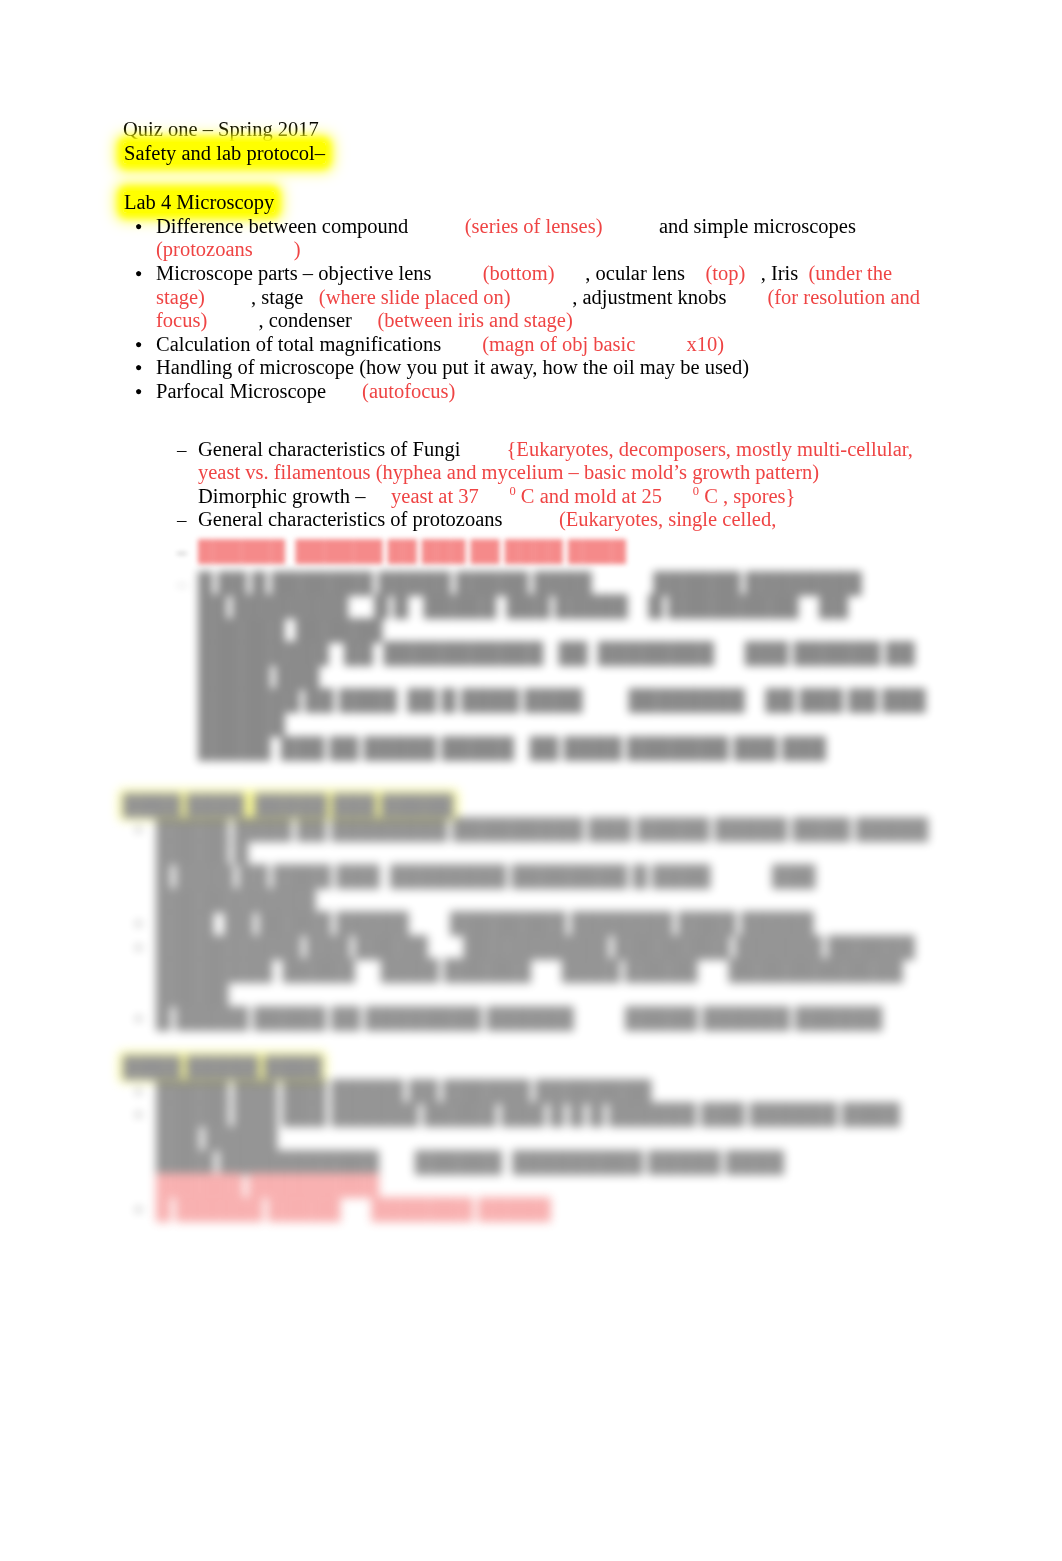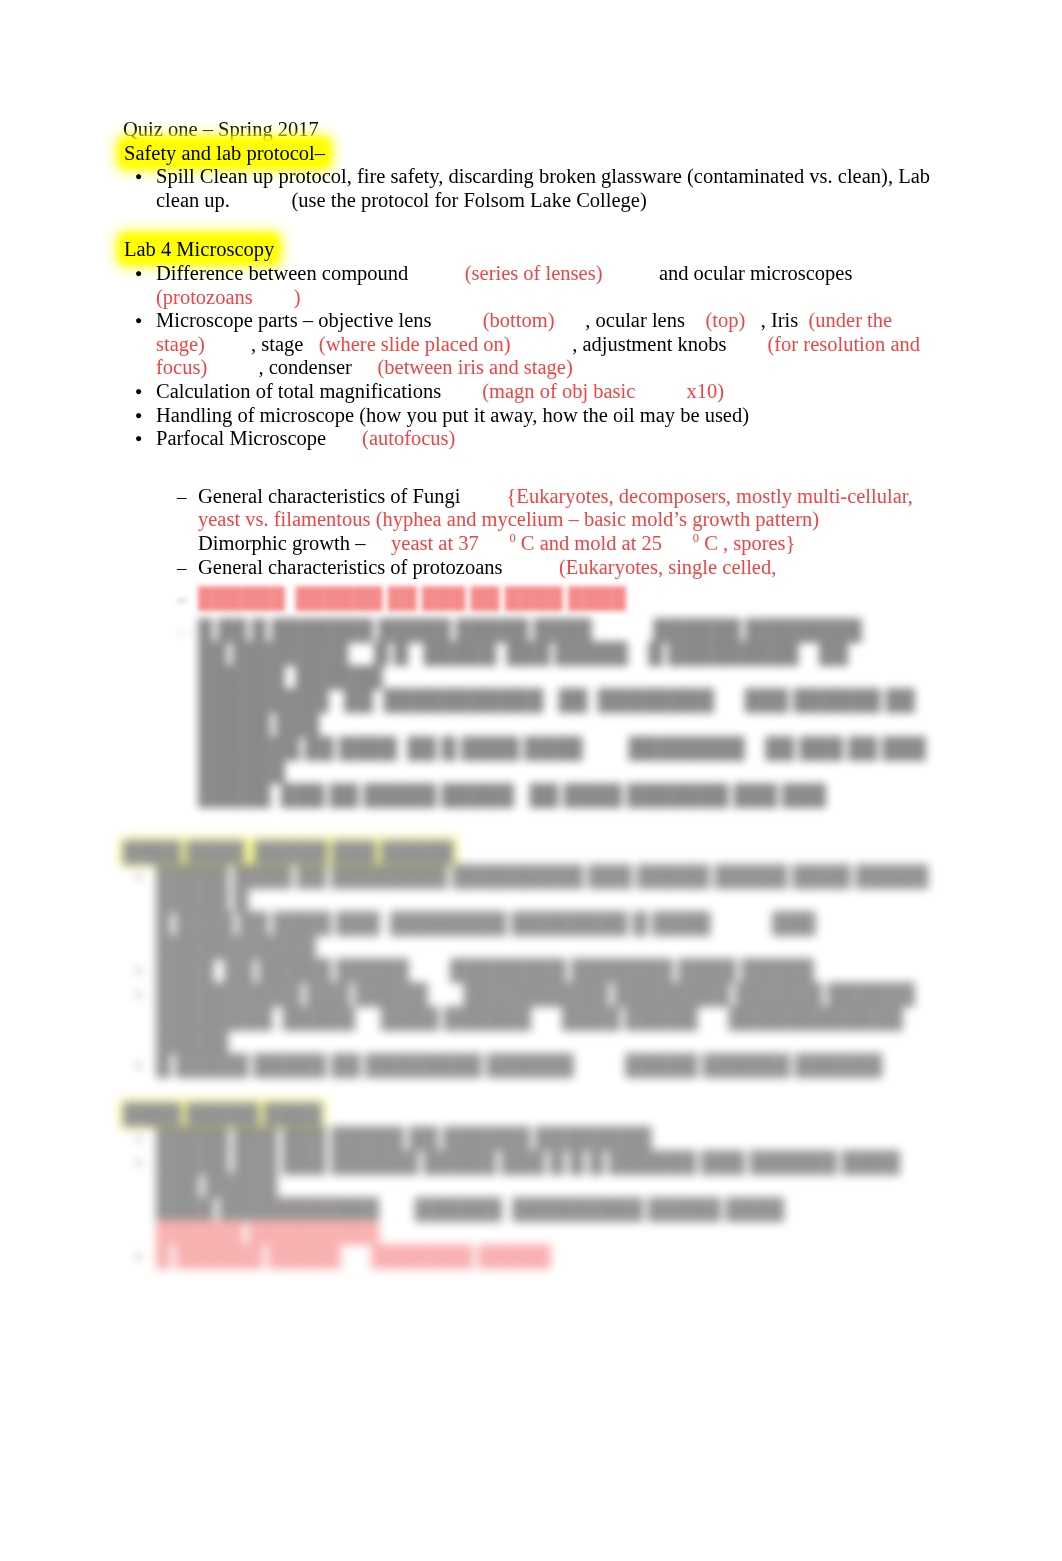--- a/index.html
+++ b/index.html
@@ -112,30 +112,27 @@
 </head>
 <body>
 
 <div class="page">
   <div class="doc">
 
     <div class="line">Quiz one – Spring 2017</div>
 
     <div class="heading"><span class="hl">Safety and lab protocol–</span></div>
 
-    <ul class="bullets">
-      <li><span>Spill Clean up protocol, fire safety, discarding broken glassware (contaminated vs. clean), Lab clean up.</span><span>            </span><span>(use the protocol for Folsom Lake College)</span></li>
-    </ul>
 
     <div class="gap-md"></div>
 
     <div class="heading"><span class="hl">Lab 4 Microscopy</span></div>
 
     <ul class="bullets">
-      <li><span>Difference between compound</span><span>           </span><span class="red">(series of lenses)</span><span>           </span><span>and ocular microscopes</span><span>    </span><span class="red">(protozoans</span><span>        </span><span class="red">)</span></li>
+      <li><span>Difference between compound</span><span>           </span><span class="red">(series of lenses)</span><span>           </span><span>and simple microscopes</span><span>    </span><span class="red">(protozoans</span><span>        </span><span class="red">)</span></li>
 
       <li><span>Microscope parts – objective lens</span><span>          </span><span class="red">(bottom)</span><span>      </span><span>, ocular lens</span><span>    </span><span class="red">(top)</span><span>   </span><span>, Iris</span><span>  </span><span class="red">(under the stage)</span><span>         </span><span>, stage</span><span>   </span><span class="red">(where slide placed on)</span><span>            </span><span>, adjustment knobs</span><span>        </span><span class="red">(for resolution and focus)</span><span>          </span><span>, condenser</span><span>     </span><span class="red">(between iris and stage)</span></li>
 
       <li><span>Calculation of total magnifications</span><span>        </span><span class="red">(magn of obj basic</span><span>          </span><span class="red">x10)</span></li>
 
       <li><span>Handling of microscope (how you put it away, how the oil may be used)</span></li>
 
       <li><span>Parfocal Microscope</span><span>       </span><span class="red">(autofocus)</span></li>
 
     </ul>

